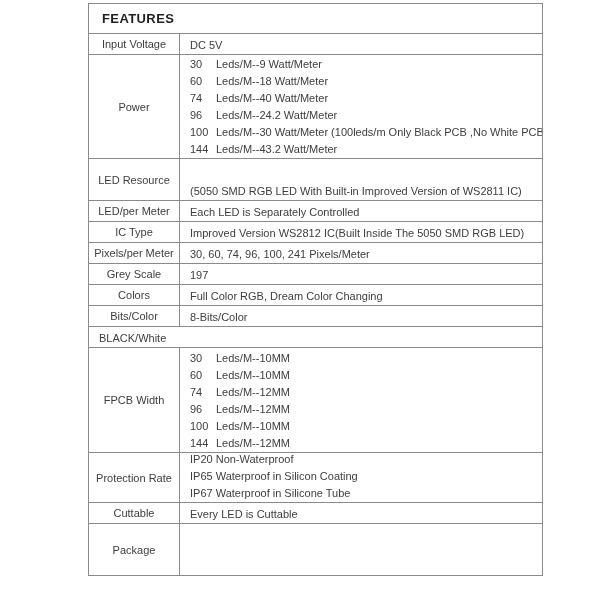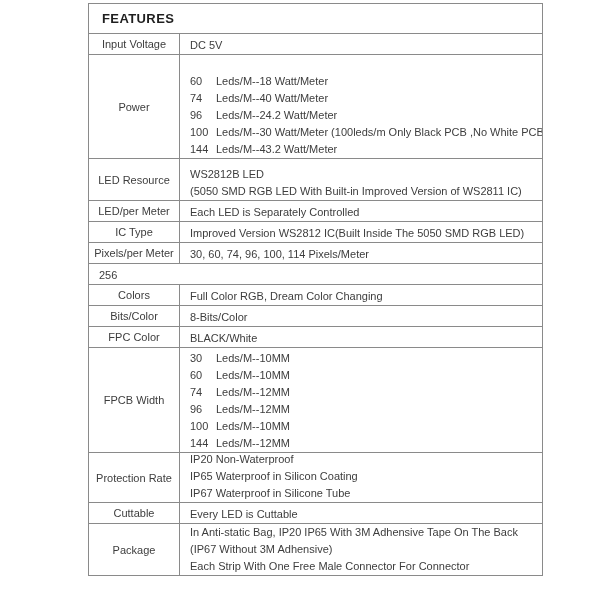--- a/index.html
+++ b/index.html
@@ -87,32 +87,32 @@
   <div class="row h1">
     <div class="label-cell">Input Voltage</div>
     <div class="value-cell">
       <div class="line">DC 5V</div>
     </div>
   </div>
 
   <div class="row h6a">
     <div class="label-cell">Power</div>
     <div class="value-cell">
+      <div class="line"><span class="num">30</span><span>Leds/M--9 Watt/Meter</span></div>
       <div class="line"><span class="num">60</span><span>Leds/M--18 Watt/Meter</span></div>
       <div class="line"><span class="num">74</span><span>Leds/M--40 Watt/Meter</span></div>
       <div class="line"><span class="num">96</span><span>Leds/M--24.2 Watt/Meter</span></div>
       <div class="line"><span class="num">100</span><span>Leds/M--30 Watt/Meter (100leds/m Only Black PCB ,No White PCB)</span></div>
       <div class="line"><span class="num">144</span><span>Leds/M--43.2 Watt/Meter</span></div>
     </div>
   </div>
 
   <div class="row h2">
     <div class="label-cell">LED Resource</div>
     <div class="value-cell">
-      <div class="line">WS2812B LED</div>
       <div class="line">(5050 SMD RGB LED With Built-in Improved Version of WS2811 IC)</div>
     </div>
   </div>
 
   <div class="row h1">
     <div class="label-cell">LED/per Meter</div>
     <div class="value-cell">
       <div class="line">Each LED is Separately Controlled</div>
     </div>
   </div>
@@ -121,46 +121,46 @@
     <div class="label-cell">IC Type</div>
     <div class="value-cell">
       <div class="line">Improved Version WS2812 IC(Built Inside The 5050 SMD RGB LED)</div>
     </div>
   </div>
 
 
   <div class="row h1">
     <div class="label-cell">Pixels/per Meter</div>
     <div class="value-cell">
-      <div class="line">30, 60, 74, 96, 100, 114 Pixels/Meter</div>
+      <div class="line">30, 60, 74, 96, 100, 241 Pixels/Meter</div>
     </div>
   </div>
 
   <div class="row h1">
+    <div class="label-cell">Grey Scale</div>
     <div class="value-cell">
-      <div class="line">256</div>
+      <div class="line">197</div>
     </div>
   </div>
 
   <div class="row h1">
     <div class="label-cell">Colors</div>
     <div class="value-cell">
       <div class="line">Full Color RGB, Dream Color Changing</div>
     </div>
   </div>
 
   <div class="row h1">
     <div class="label-cell">Bits/Color</div>
     <div class="value-cell">
       <div class="line">8-Bits/Color</div>
     </div>
   </div>
 
   <div class="row h1">
-    <div class="label-cell">FPC Color</div>
     <div class="value-cell">
       <div class="line">BLACK/White</div>
     </div>
   </div>
 
   <div class="row h6b">
     <div class="label-cell">FPCB Width</div>
     <div class="value-cell">
       <div class="line"><span class="num">30</span><span>Leds/M--10MM</span></div>
       <div class="line"><span class="num">60</span><span>Leds/M--10MM</span></div>
@@ -182,20 +182,15 @@
 
   <div class="row h1">
     <div class="label-cell">Cuttable</div>
     <div class="value-cell">
       <div class="line">Every LED is Cuttable</div>
     </div>
   </div>
 
   <div class="row h3b">
     <div class="label-cell">Package</div>
-    <div class="value-cell">
-      <div class="line">In Anti-static Bag, IP20 IP65 With 3M Adhensive Tape On The Back</div>
-      <div class="line">(IP67 Without 3M Adhensive)</div>
-      <div class="line">Each Strip With One Free Male Connector For Connector</div>
-    </div>
   </div>
 
 </div>
 
 </body></html>

